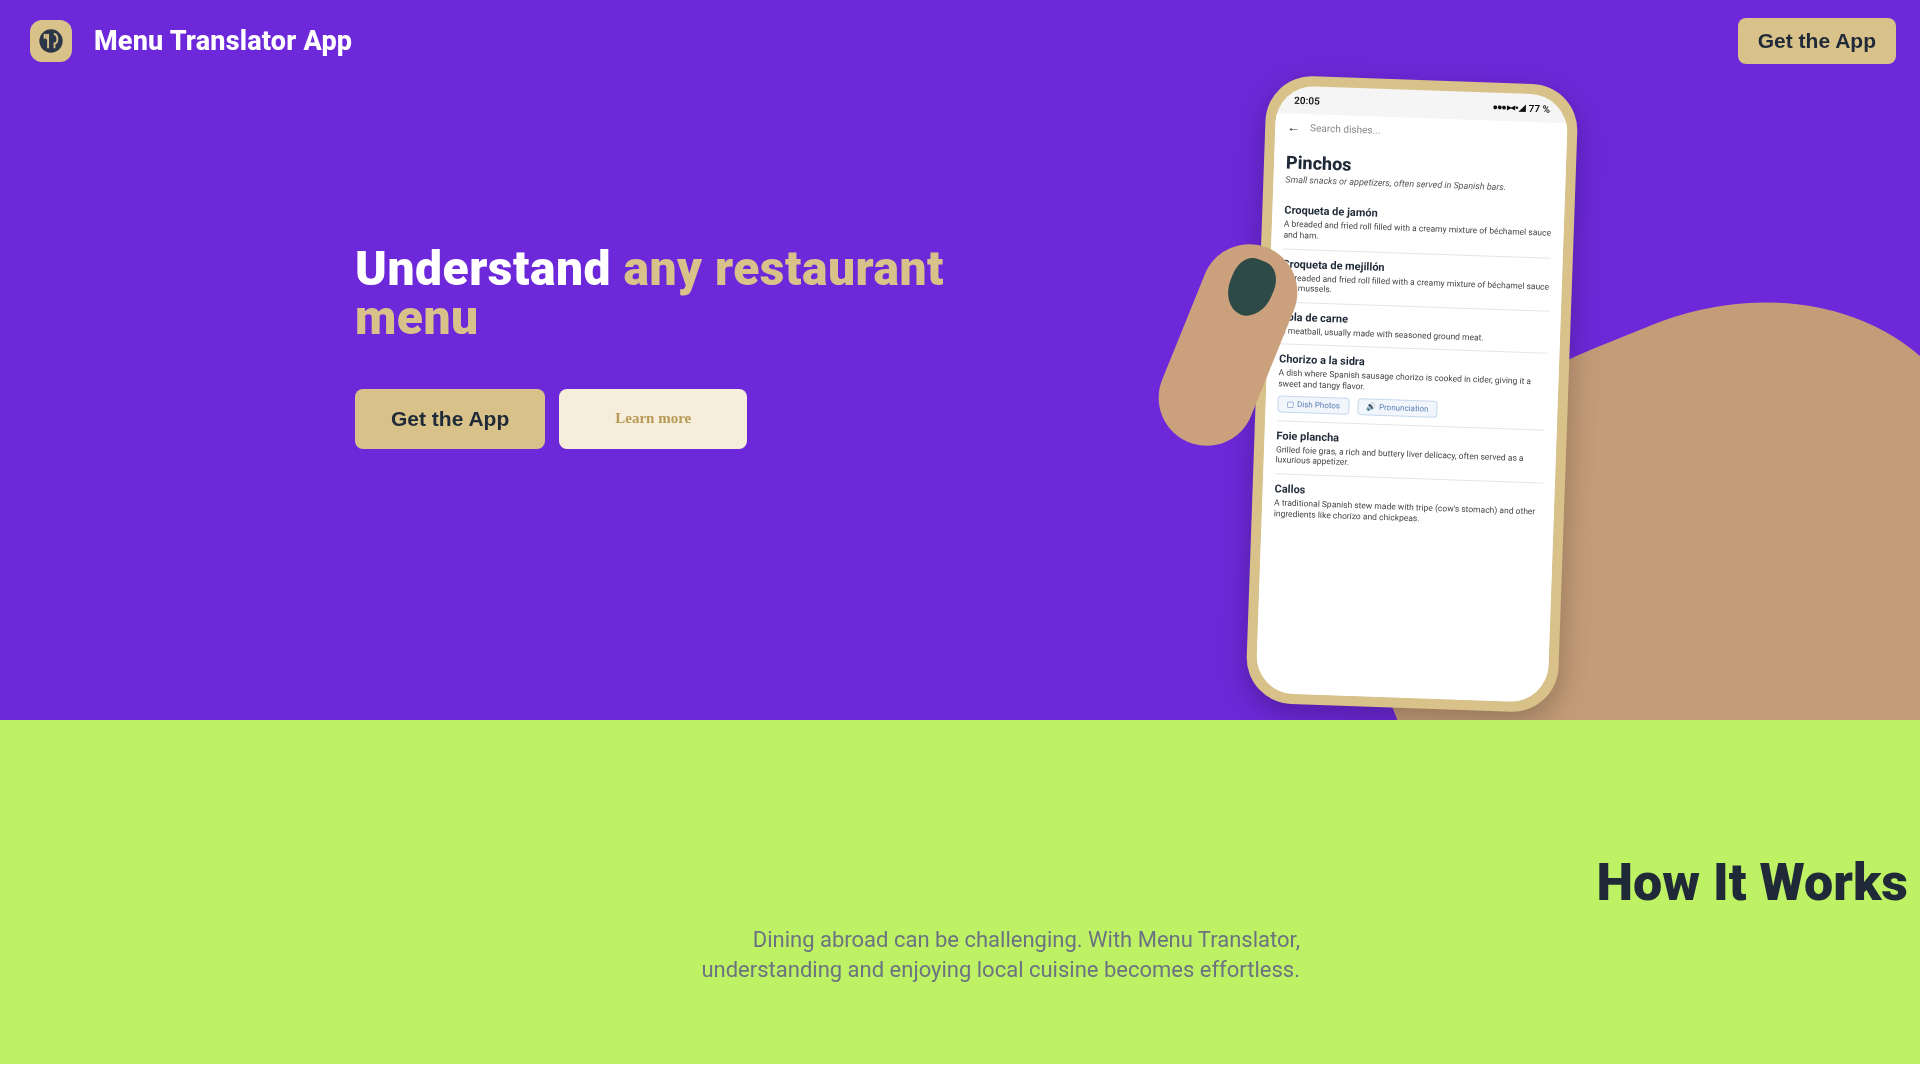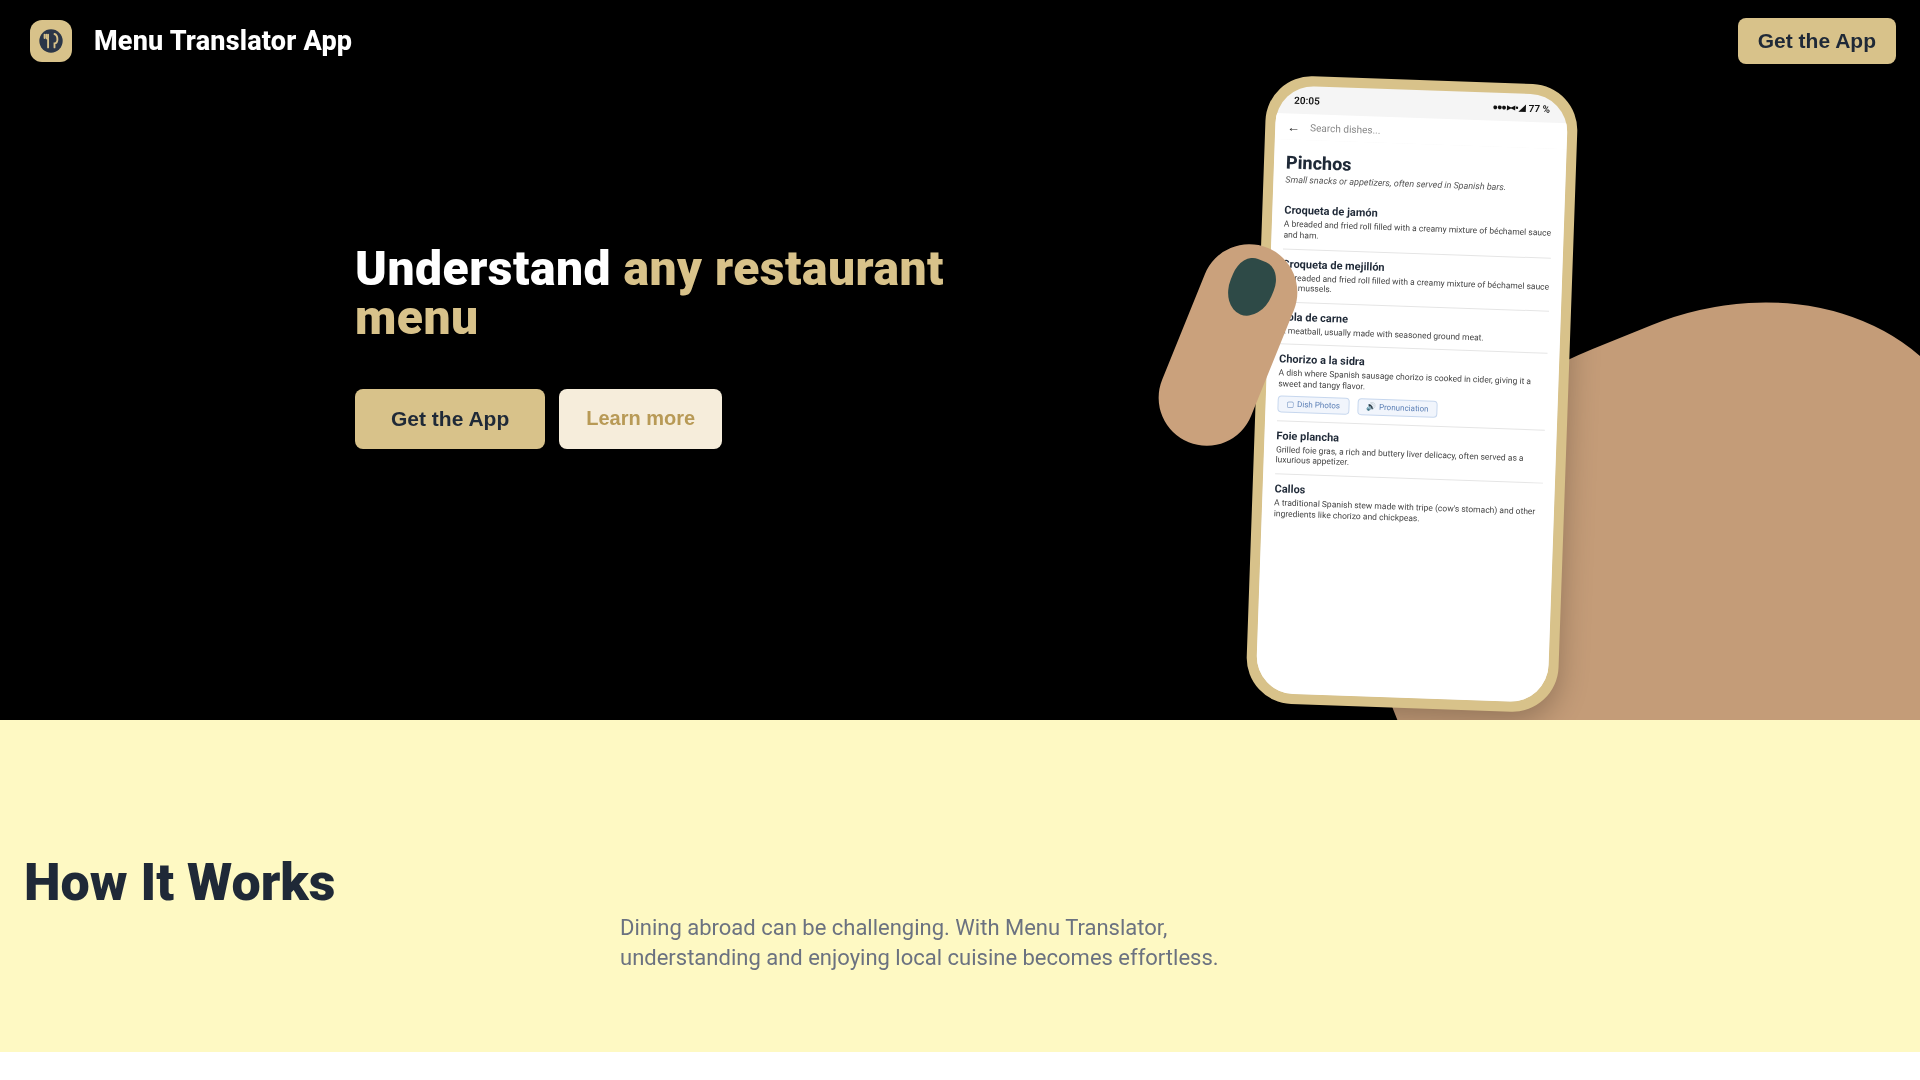--- a/index.html
+++ b/index.html
@@ -36,21 +36,21 @@
     border-radius: 8px;
   }
   .btn-top-cta {
     background: #d8c28a; color: #1f2937;
     font-size: 21px; padding: 11px 20px;
   }
   
   .hero {
     position: relative;
     height: 720px;
-    background: #000000;
+    background: #6d28d9;
     overflow: hidden;
   }
   .hero-inner {
     position: relative;
     max-width: 1920px;
     height: 100%;
     display: flex;
   }
   .hero-copy {
     width: 1000px;
@@ -66,21 +66,21 @@
     color: #e5e7eb;
     max-width: 560px;
   }
   .hero-ctas { margin-top: 46px; display: flex; gap: 14px; }
   .btn-primary {
     background: #d8c28a; color: #1f2937;
     font-size: 21px; padding: 18px 36px;
   }
   .btn-secondary {
     background: #f6eddb; color: #b89a56;
-    font-size: 20px; padding: 18px 27px;
+    font-size: 15px; padding: 18px 56px; font-family: Liberation Serif, serif;
   }
   
   .hand-wrap {
     position: absolute;
     right: 120px; bottom: -70px;
     width: 620px; height: 720px;
     z-index: 3;
   }
   .hand {
     position: absolute;
@@ -158,27 +158,27 @@
   .dish-name { font-size: 11px; font-weight: 700; }
   .dish-desc { font-size: 8.5px; color: #444; line-height: 1.25; margin-top: 2px; }
   .pill-row { display: flex; gap: 8px; margin-top: 6px; }
   .pill {
     font-size: 8px; color: #5b7fb5; border: 1px solid #c7d7ee;
     padding: 3px 8px; border-radius: 4px; background: #f1f5fc;
     display: inline-flex; align-items: center; gap: 3px;
   }
   
   .how {
-    background: #fef9c3;
-    text-align: left;
-    padding: 132px 24px 80px;
+    background: #bef264;
+    text-align: right;
+    padding: 132px 12px 80px;
   }
   .how-title { font-size: 52px; font-weight: 900; }
   .how-sub {
-    margin-top: 0;
+    margin-top: 12px;
     font-size: 22px; color: #6b7280;
     line-height: 1.35;
     max-width: 680px;
     margin-left: auto; margin-right: auto;
   }
 </style>
 </head>
 <body>
 
 <section class="hero">

